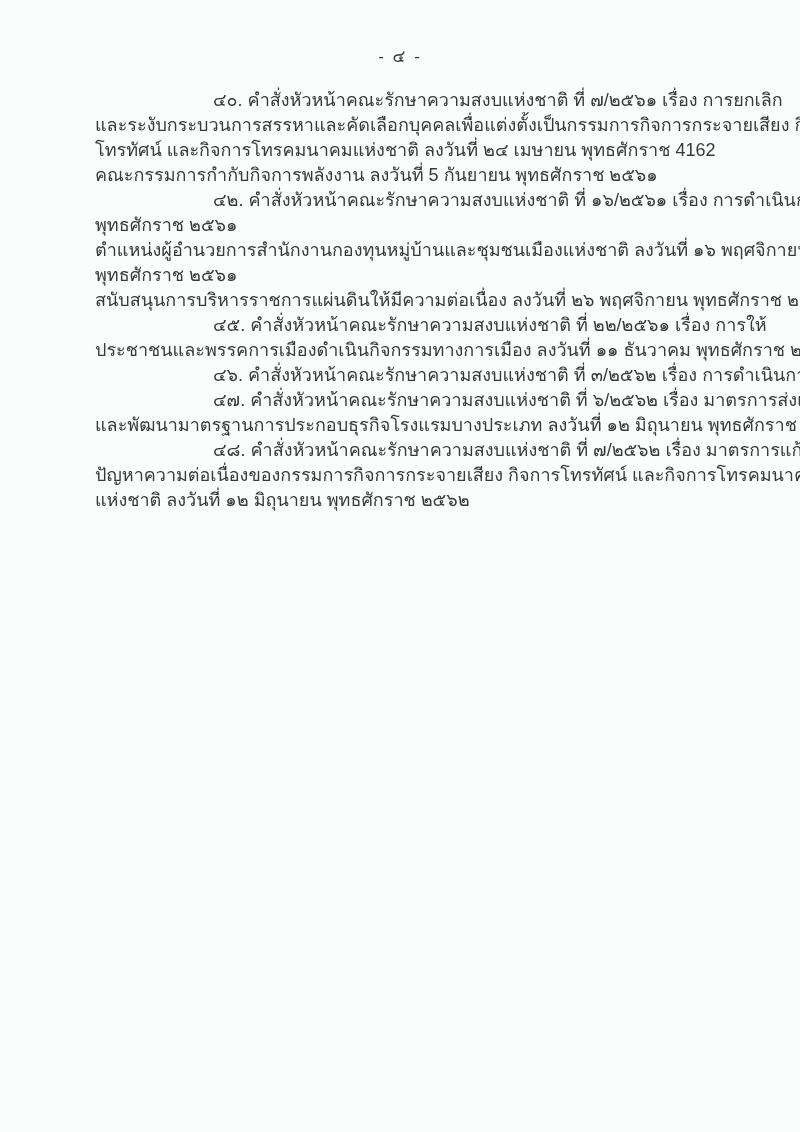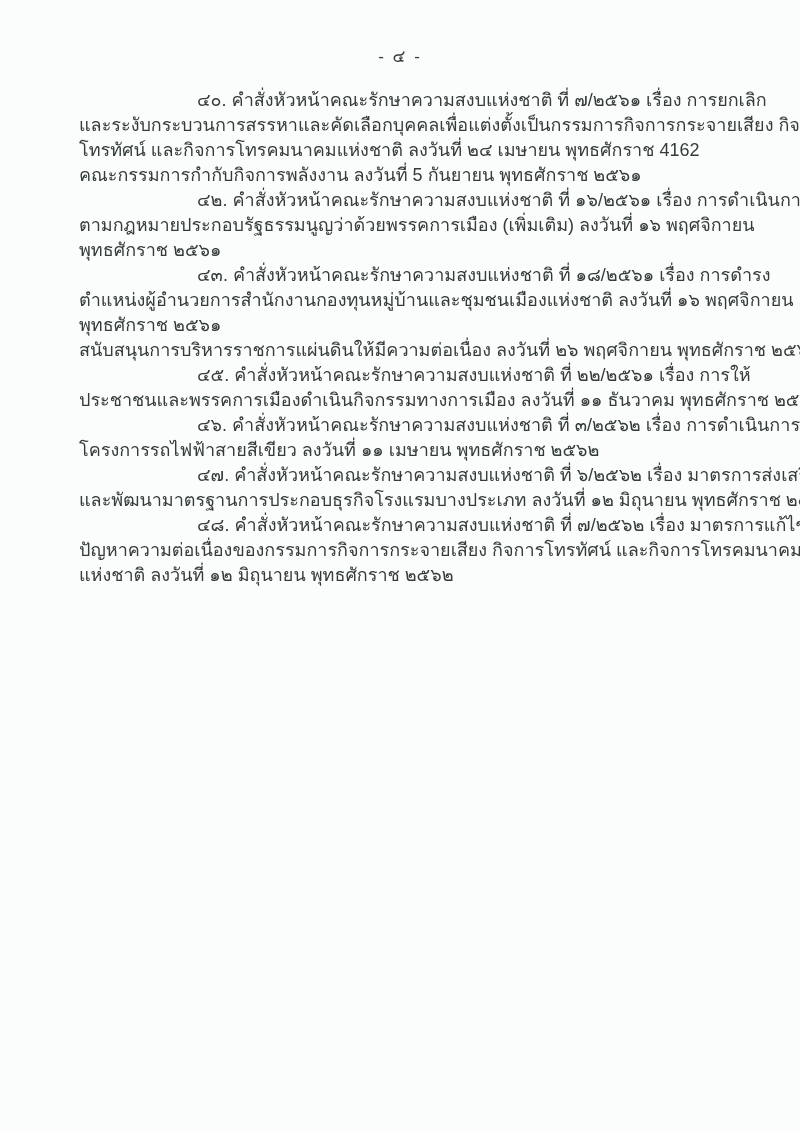--- a/index.html
+++ b/index.html
@@ -25,21 +25,21 @@
     top: 42px;
     left: 0;
     width: 100%;
     text-align: center;
     font-size: 17px;
     letter-spacing: 2px;
   }
   .body-text {
     position: absolute;
     top: 88px;
-    left: 79px;
+    left: 95px;
     width: 640px;
     font-size: 18px;
     line-height: 25px;
   }
   .order-item {
     margin: 0;
     padding: 0;
   }
   .text-line {
     white-space: nowrap;
@@ -63,42 +63,39 @@
       <span class="text-line" style="display:block">และระงับกระบวนการสรรหาและคัดเลือกบุคคลเพื่อแต่งตั้งเป็นกรรมการกิจการกระจายเสียง กิจการ</span>
       <span class="text-line" style="display:block">โทรทัศน์ และกิจการโทรคมนาคมแห่งชาติ ลงวันที่ ๒๔ เมษายน พุทธศักราช 4162</span>
     </p>
 
     <p class="order-item">
       <span class="text-line" style="display:block">คณะกรรมการกำกับกิจการพลังงาน ลงวันที่ 5 กันยายน พุทธศักราช ๒๕๖๑</span>
     </p>
 
     <p class="order-item">
       <span class="text-line first" style="display:block">๔๒. คำสั่งหัวหน้าคณะรักษาความสงบแห่งชาติ ที่ ๑๖/๒๕๖๑ เรื่อง การดำเนินการ</span>
-      <span class="text-line" style="display:block">ตามกฎหมายประกอบรัฐธรรมนูญว่าด้วยพรรคการเมือง (เพิ่มเติม) ลงวันที่ ๑๖ พฤศจิกายน</span>
       <span class="text-line" style="display:block">พุทธศักราช ๒๕๖๑</span>
     </p>
 
     <p class="order-item">
-      <span class="text-line first" style="display:block">๔๓. คำสั่งหัวหน้าคณะรักษาความสงบแห่งชาติ ที่ ๑๘/๒๕๖๑ เรื่อง การดำรง</span>
       <span class="text-line" style="display:block">ตำแหน่งผู้อำนวยการสำนักงานกองทุนหมู่บ้านและชุมชนเมืองแห่งชาติ ลงวันที่ ๑๖ พฤศจิกายน</span>
       <span class="text-line" style="display:block">พุทธศักราช ๒๕๖๑</span>
     </p>
 
     <p class="order-item">
       <span class="text-line" style="display:block">สนับสนุนการบริหารราชการแผ่นดินให้มีความต่อเนื่อง ลงวันที่ ๒๖ พฤศจิกายน พุทธศักราช ๒๕๖๑</span>
     </p>
 
     <p class="order-item">
       <span class="text-line first" style="display:block">๔๕. คำสั่งหัวหน้าคณะรักษาความสงบแห่งชาติ ที่ ๒๒/๒๕๖๑ เรื่อง การให้</span>
       <span class="text-line" style="display:block">ประชาชนและพรรคการเมืองดำเนินกิจกรรมทางการเมือง ลงวันที่ ๑๑ ธันวาคม พุทธศักราช ๒๕๖๑</span>
     </p>
 
     <p class="order-item">
       <span class="text-line first" style="display:block">๔๖. คำสั่งหัวหน้าคณะรักษาความสงบแห่งชาติ ที่ ๓/๒๕๖๒ เรื่อง การดำเนินการ</span>
-      <span class="text-line" style="display:block">โครงการรถไฟฟ้าสายสีเขียว ลงวันที่ ๑๑ เมษายน พุทธศักราช ๒๕๖๒</span>
     </p>
 
     <p class="order-item">
       <span class="text-line first" style="display:block">๔๗. คำสั่งหัวหน้าคณะรักษาความสงบแห่งชาติ ที่ ๖/๒๕๖๒ เรื่อง มาตรการส่งเสริม</span>
       <span class="text-line" style="display:block">และพัฒนามาตรฐานการประกอบธุรกิจโรงแรมบางประเภท ลงวันที่ ๑๒ มิถุนายน พุทธศักราช ๒๕๖๒</span>
     </p>
 
     <p class="order-item">
       <span class="text-line first" style="display:block">๔๘. คำสั่งหัวหน้าคณะรักษาความสงบแห่งชาติ ที่ ๗/๒๕๖๒ เรื่อง มาตรการแก้ไข</span>
       <span class="text-line" style="display:block">ปัญหาความต่อเนื่องของกรรมการกิจการกระจายเสียง กิจการโทรทัศน์ และกิจการโทรคมนาคม</span>

